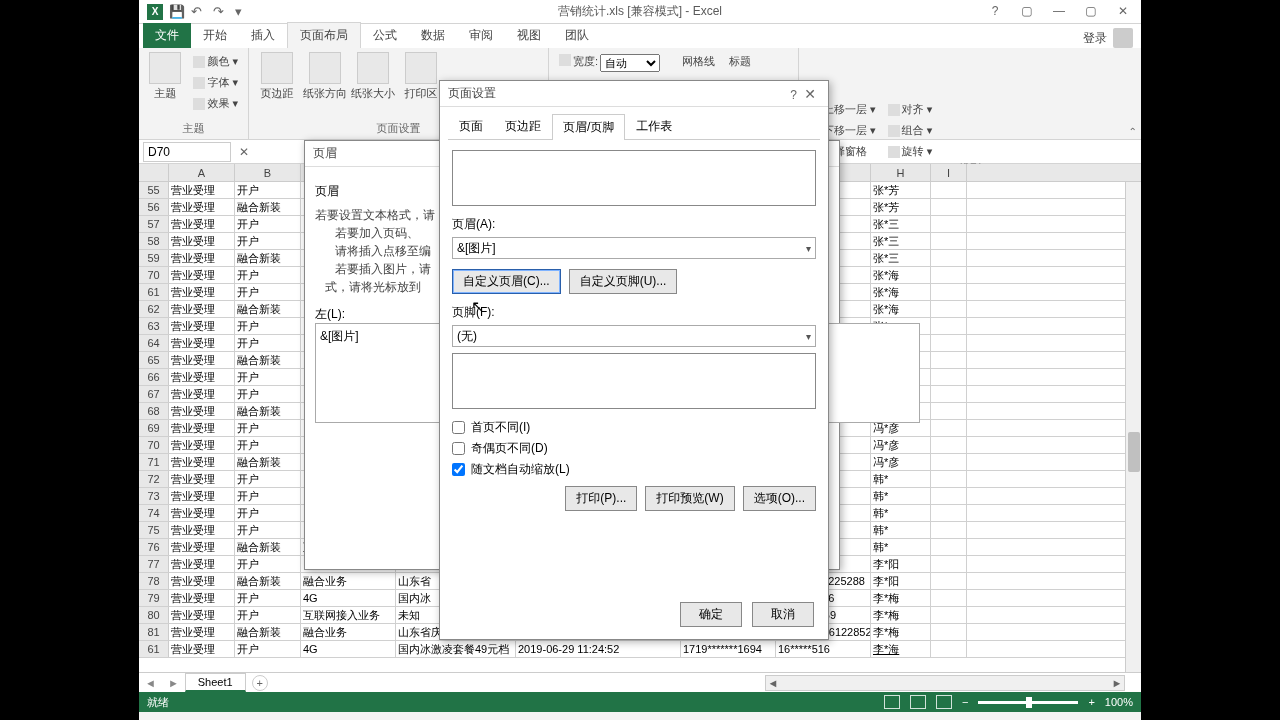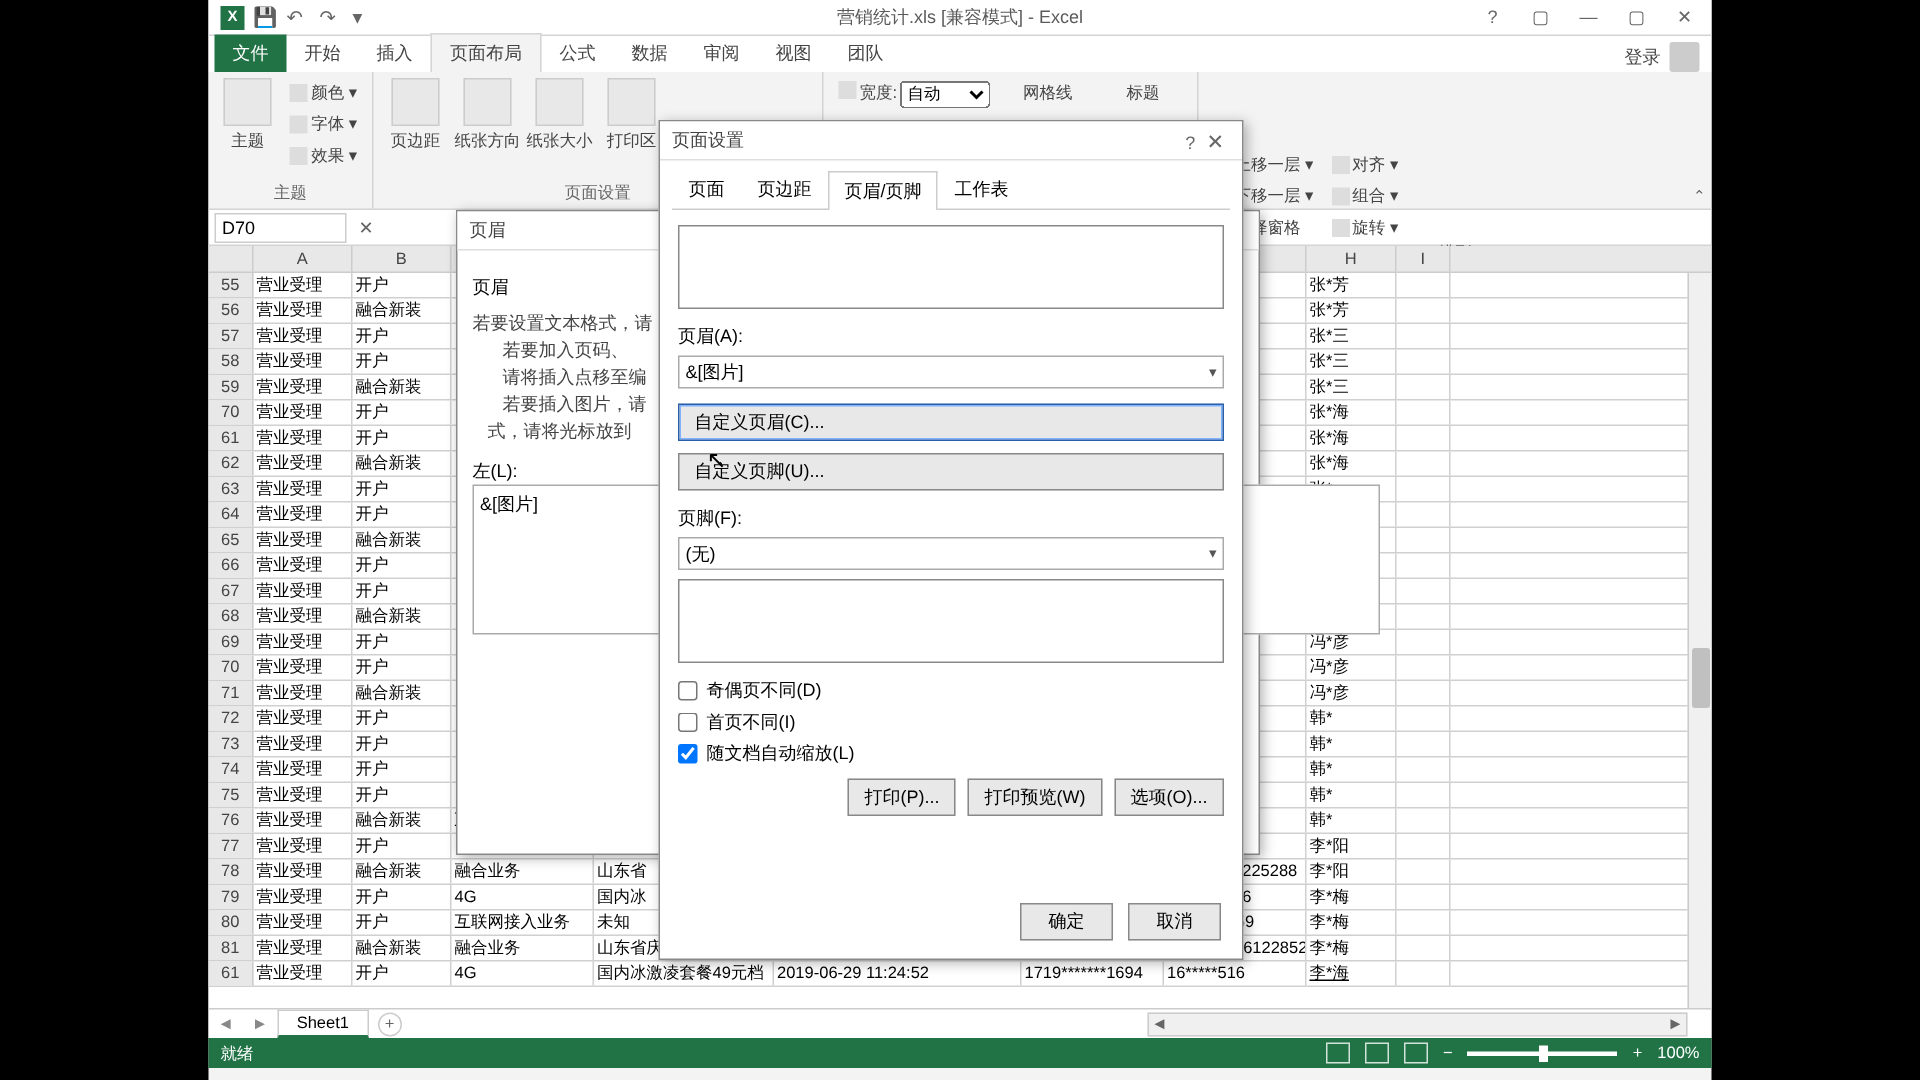--- a/index.html
+++ b/index.html
@@ -88,21 +88,21 @@
 .pagesetup-dialog { left: 300px; top: 80px; width: 390px; height: 560px; z-index: 10; }
 .ps-tabs { display: flex; border-bottom: 1px solid #ccc; margin: 6px 8px 0 8px; }
 .ps-tab { padding: 4px 10px; font-size: 12px; cursor: pointer; border: 1px solid transparent; border-bottom: none; }
 .ps-tab.active { border-color: #ccc; background: #fff; position: relative; top: 1px; }
 .ps-body { padding: 10px 12px; }
 .preview-box { height: 56px; border: 1px solid #888; background: #fff; margin-bottom: 10px; }
 .preview-box2 { height: 56px; border: 1px solid #888; background: #fff; margin-top: 6px; margin-bottom: 10px; }
 .field-label { margin: 4px 0; }
 .combo-box { width: 100%; height: 22px; border: 1px solid #aaa; padding: 0 4px; display: flex; align-items: center; justify-content: space-between; background: #fff; }
 .combo-box .arrow { font-size: 10px; color: #555; }
-.btn-row { display: flex; justify-content: flex-start; gap: 8px; margin: 10px 0; flex-direction: column; }
+.btn-row { display: flex; justify-content: flex-start; gap: 8px; margin: 10px 0; }
 .btn { padding: 3px 10px; border: 1px solid #888; background: #e8e8e8; cursor: pointer; font-size: 12px; }
 .btn.primary { border: 1px solid #2a5faa; box-shadow: inset 0 0 0 1px #7fb3ff; }
 .chk-row { display: flex; align-items: center; gap: 6px; margin: 4px 0; }
 .chk-row input { width: 13px; height: 13px; }
 .footer-btns { display: flex; justify-content: flex-end; gap: 8px; margin-top: 8px; }
 .ok-cancel { position: absolute; bottom: 12px; right: 14px; display: flex; gap: 10px; }
 
 .cursor { position: absolute; left: 332px; top: 297px; font-size: 16px; z-index: 20; pointer-events: none; }
 </style>
 </head>
@@ -194,21 +194,21 @@
         <div class="small-row">
           <div class="small-item combo">
               <span class="sq"></span>
               <span>宽度:</span>
             <select><option>自动</option></select>
           </div>
         </div>
         <div class="small-row" style="margin-left:10px;">
           <div class="small-item">网格线</div>
         </div>
-        <div class="small-row" style="margin-left:24px;">
+        <div class="small-row" style="margin-left:2px;">
           <div class="small-item">标题</div>
         </div>
       </div>
       <div class="group-label">&nbsp;</div>
     </div>
     <div class="ribbon-group" style="flex:1;border-right:none;margin-top:48px;">
       <div class="group-content">
         <div class="small-row">
           <div class="small-item">
               <span class="sq"></span>
@@ -684,25 +684,25 @@
         <div class="btn">自定义页脚(U)...</div>
       </div>
       <div class="field-label">页脚(F):</div>
       <div class="combo-box">
         <span>(无)</span>
           <span class="arrow">▾</span>
       </div>
       <div class="preview-box2"></div>
       <div class="chk-row">
           <input type="checkbox" style="">
-          <span>奇偶页不同(D)</span>
+          <span>首页不同(I)</span>
         </div>
       <div class="chk-row">
           <input type="checkbox" style="">
-          <span>首页不同(I)</span>
+          <span>奇偶页不同(D)</span>
         </div>
       <div class="chk-row">
           <input type="checkbox" checked="" style="">
           <span>随文档自动缩放(L)</span>
         </div>
       <div class="footer-btns">
         <div class="btn">打印(P)...</div>
         <div class="btn">打印预览(W)</div>
         <div class="btn">选项(O)...</div>
       </div>

